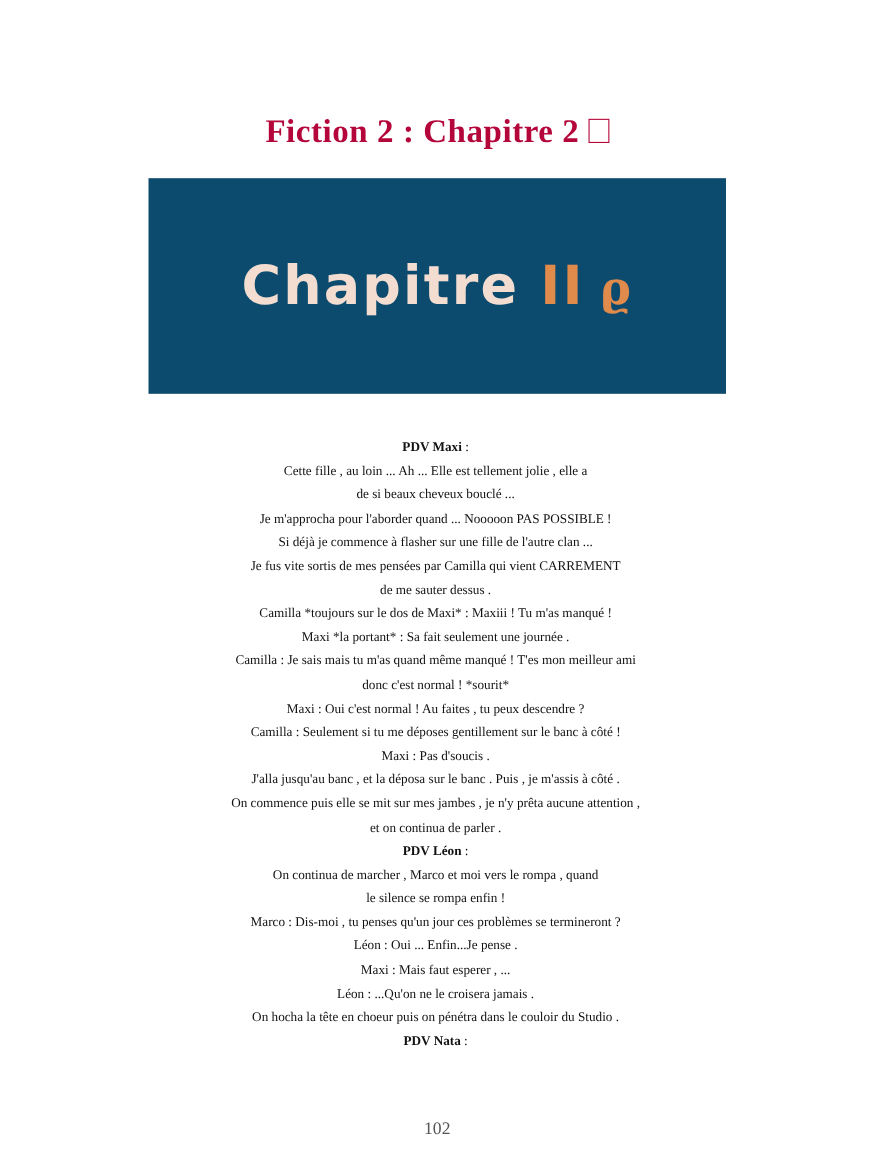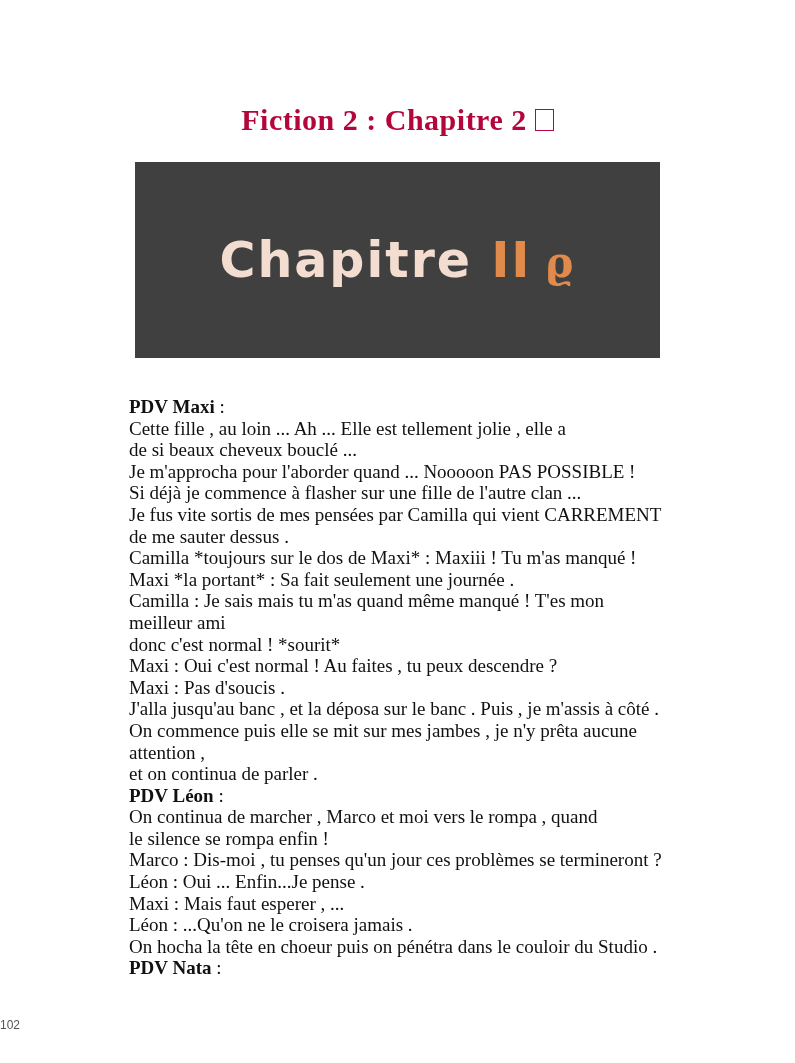--- a/index.html
+++ b/index.html
@@ -43,21 +43,21 @@
     border: 1px solid #b4063a;
     vertical-align: -1px;
     margin-left: 8px;
   }
   .banner {
     position: absolute;
     left: 135px;
     top: 162px;
     width: 525px;
     height: 196px;
-    background: #404040;
+    background: #0c4a6e;
     overflow: hidden;
   }
   .banner-text {
     position: absolute;
     left: 0;
     right: 0;
     top: 50%;
     transform: translateY(-50%);
     text-align: center;
     font-family: "DejaVu Sans", sans-serif;
@@ -77,41 +77,43 @@
     font-family: "DejaVu Serif", serif;
     font-size: 42px;
     margin-left: 14px;
   }
   .body-text {
     position: absolute;
     left: 129px;
     top: 396px;
     width: 534px;
     font-family: "Liberation Serif", serif;
-    font-size: 19px;
+    font-size: 12px;
     line-height: 21.6px;
     color: #111111;
+    text-align: center;
   }
   .body-text p {
     margin: 0;
     padding: 0;
   }
   .body-text p.hdr {
     font-weight: bold;
   }
   .body-text p.hdr span.plain {
     font-weight: normal;
   }
   .pagenum {
     position: absolute;
     left: 0;
     right: 0;
     top: 1018px;
-    font-family: Liberation Sans, sans-serif;
-    font-size: 12px;
+    text-align: center;
+    font-family: Liberation Serif, serif;
+    font-size: 16px;
     color: #555555;
   }
 </style>
 </head>
 <body>
 
 <div class="page">
 
   <h1 class="title"><span>Fiction 2 : Chapitre 2</span><span class="glyph-box"></span></h1>
 
@@ -128,20 +130,21 @@
     <p>de si beaux cheveux bouclé ...</p>
     <p>Je m'approcha pour l'aborder quand ... Nooooon PAS POSSIBLE !</p>
     <p>Si déjà je commence à flasher sur une fille de l'autre clan ...</p>
     <p>Je fus vite sortis de mes pensées par Camilla qui vient CARREMENT</p>
     <p>de me sauter dessus .</p>
     <p>Camilla *toujours sur le dos de Maxi* : Maxiii ! Tu m'as manqué !</p>
     <p>Maxi *la portant* : Sa fait seulement une journée .</p>
     <p>Camilla : Je sais mais tu m'as quand même manqué ! T'es mon meilleur ami</p>
     <p>donc c'est normal ! *sourit*</p>
     <p>Maxi : Oui c'est normal ! Au faites , tu peux descendre ?</p>
+    <p>Camilla : Seulement si tu me déposes gentillement sur le banc à côté !</p>
     <p>Maxi : Pas d'soucis .</p>
     <p>J'alla jusqu'au banc , et la déposa sur le banc . Puis , je m'assis à côté .</p>
     <p>On commence puis elle se mit sur mes jambes , je n'y prêta aucune attention ,</p>
     <p>et on continua de parler .</p>
     <p class="hdr"><span>PDV Léon</span><span class="plain"> :</span></p>
     <p>On continua de marcher , Marco et moi vers le rompa , quand</p>
     <p>le silence se rompa enfin !</p>
     <p>Marco : Dis-moi , tu penses qu'un jour ces problèmes se termineront ?</p>
     <p>Léon : Oui ... Enfin...Je pense .</p>
     <p>Maxi : Mais faut esperer , ...</p>

